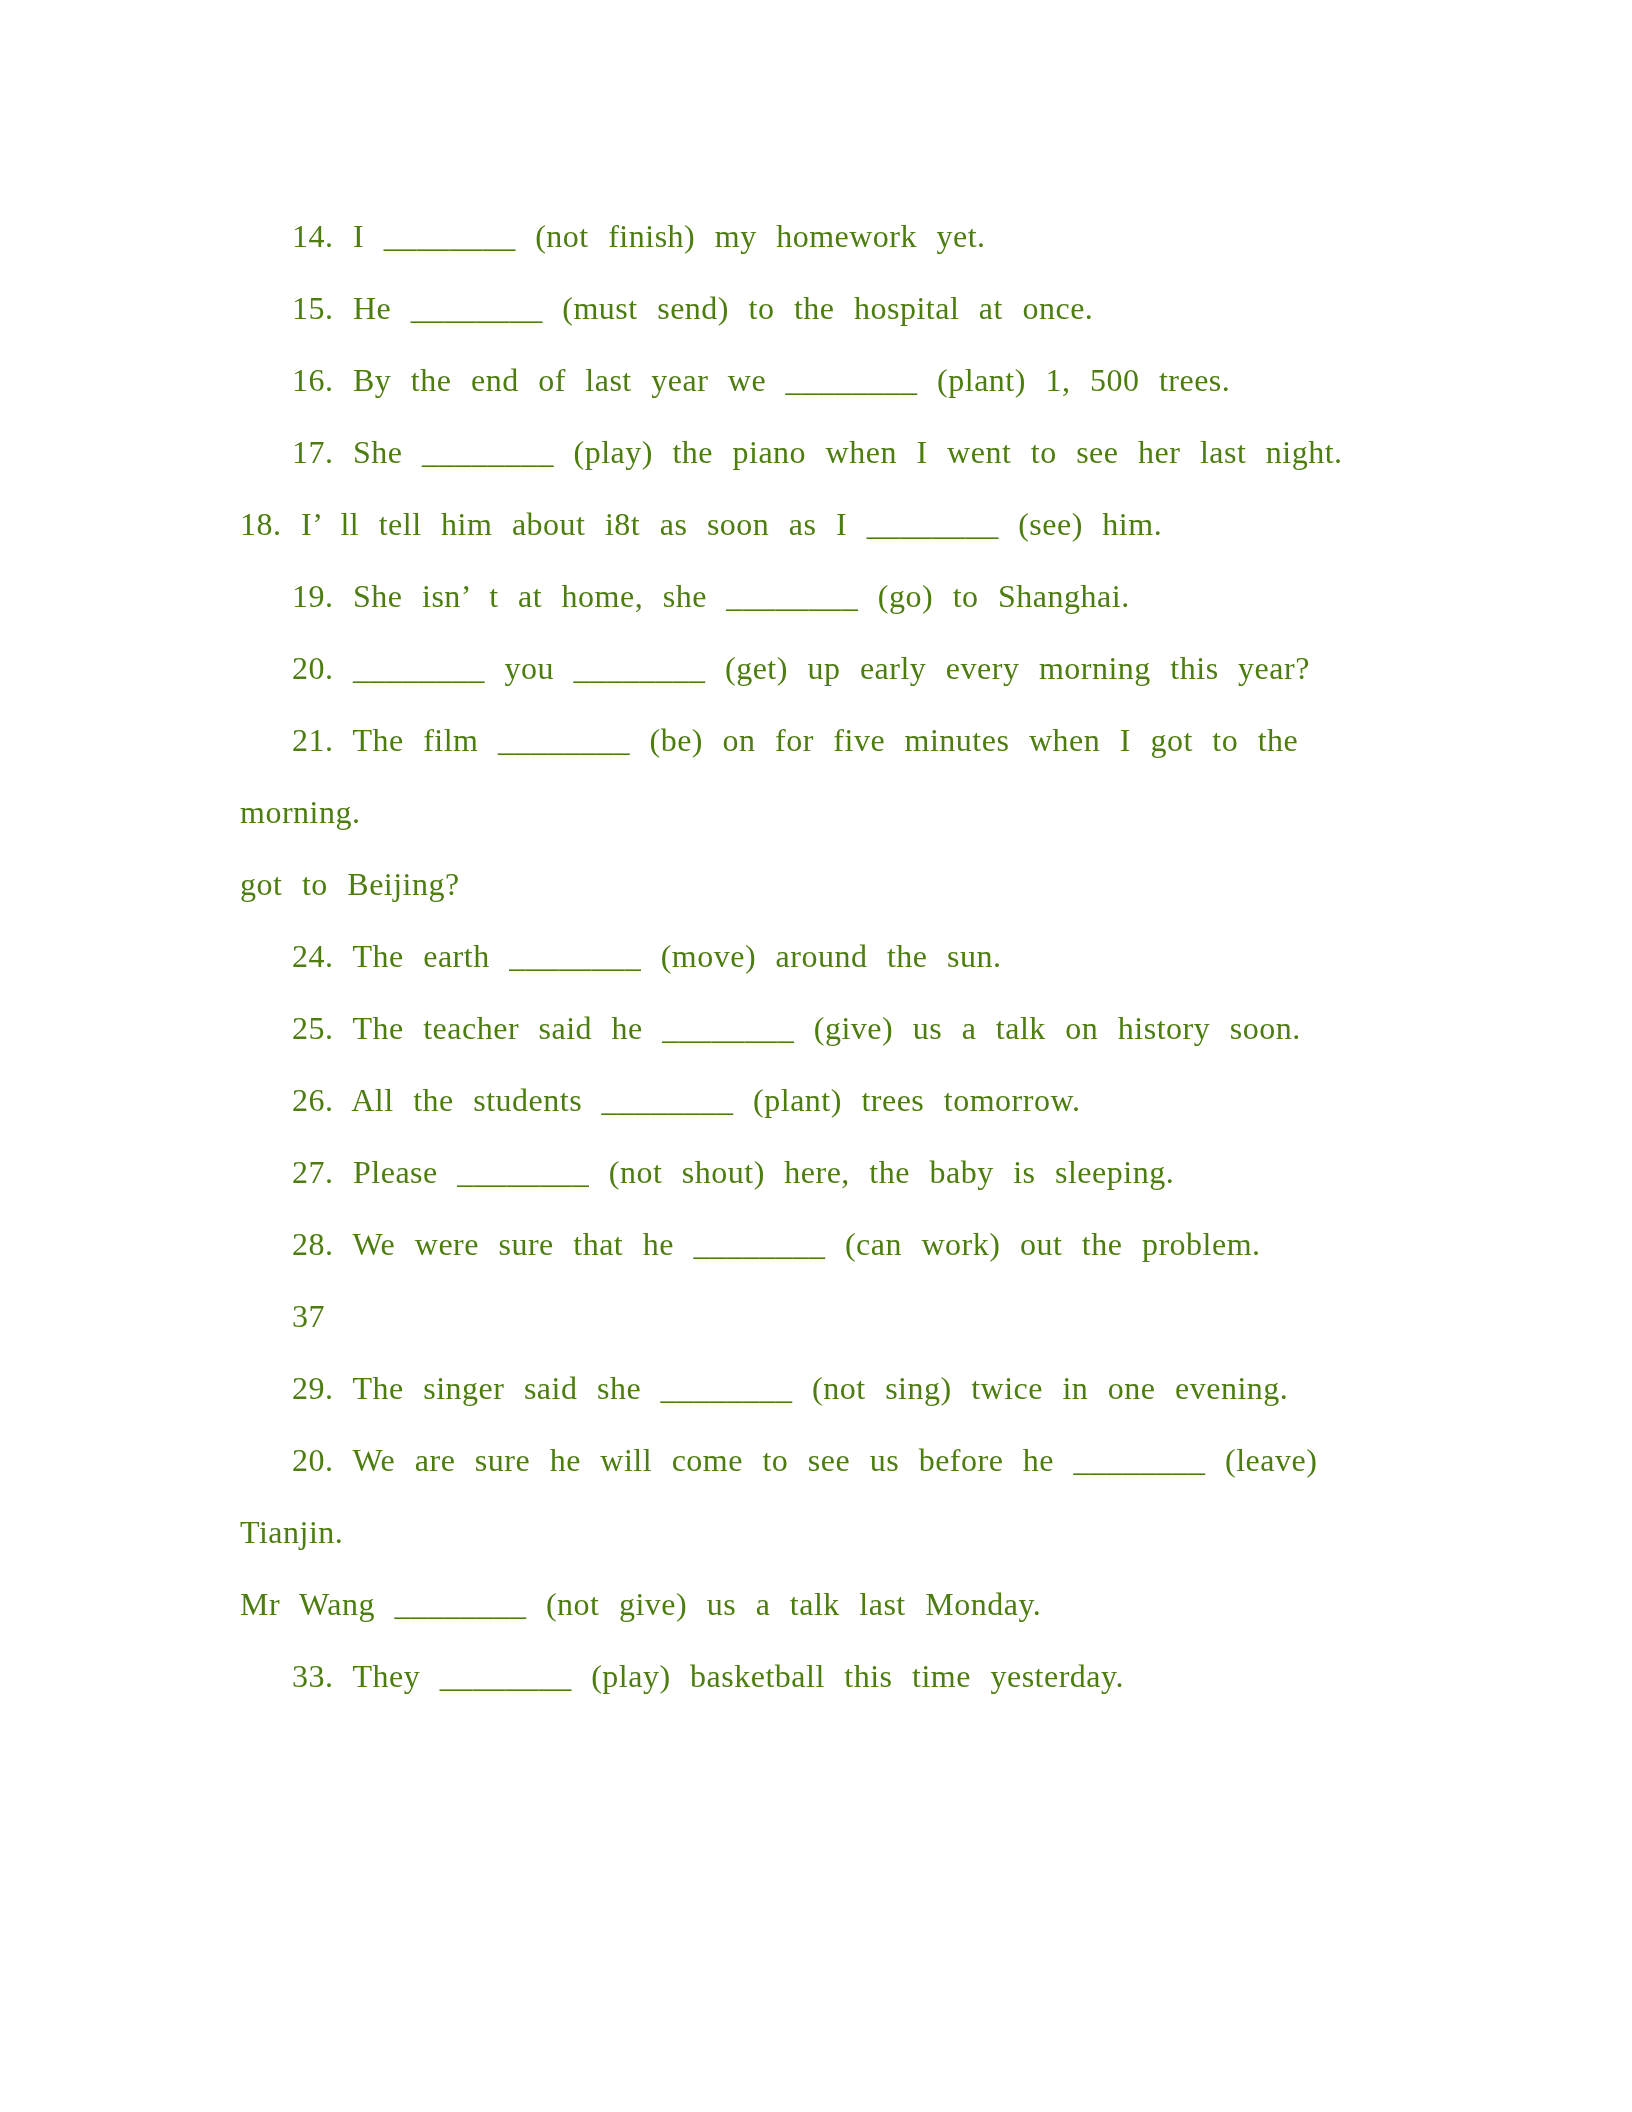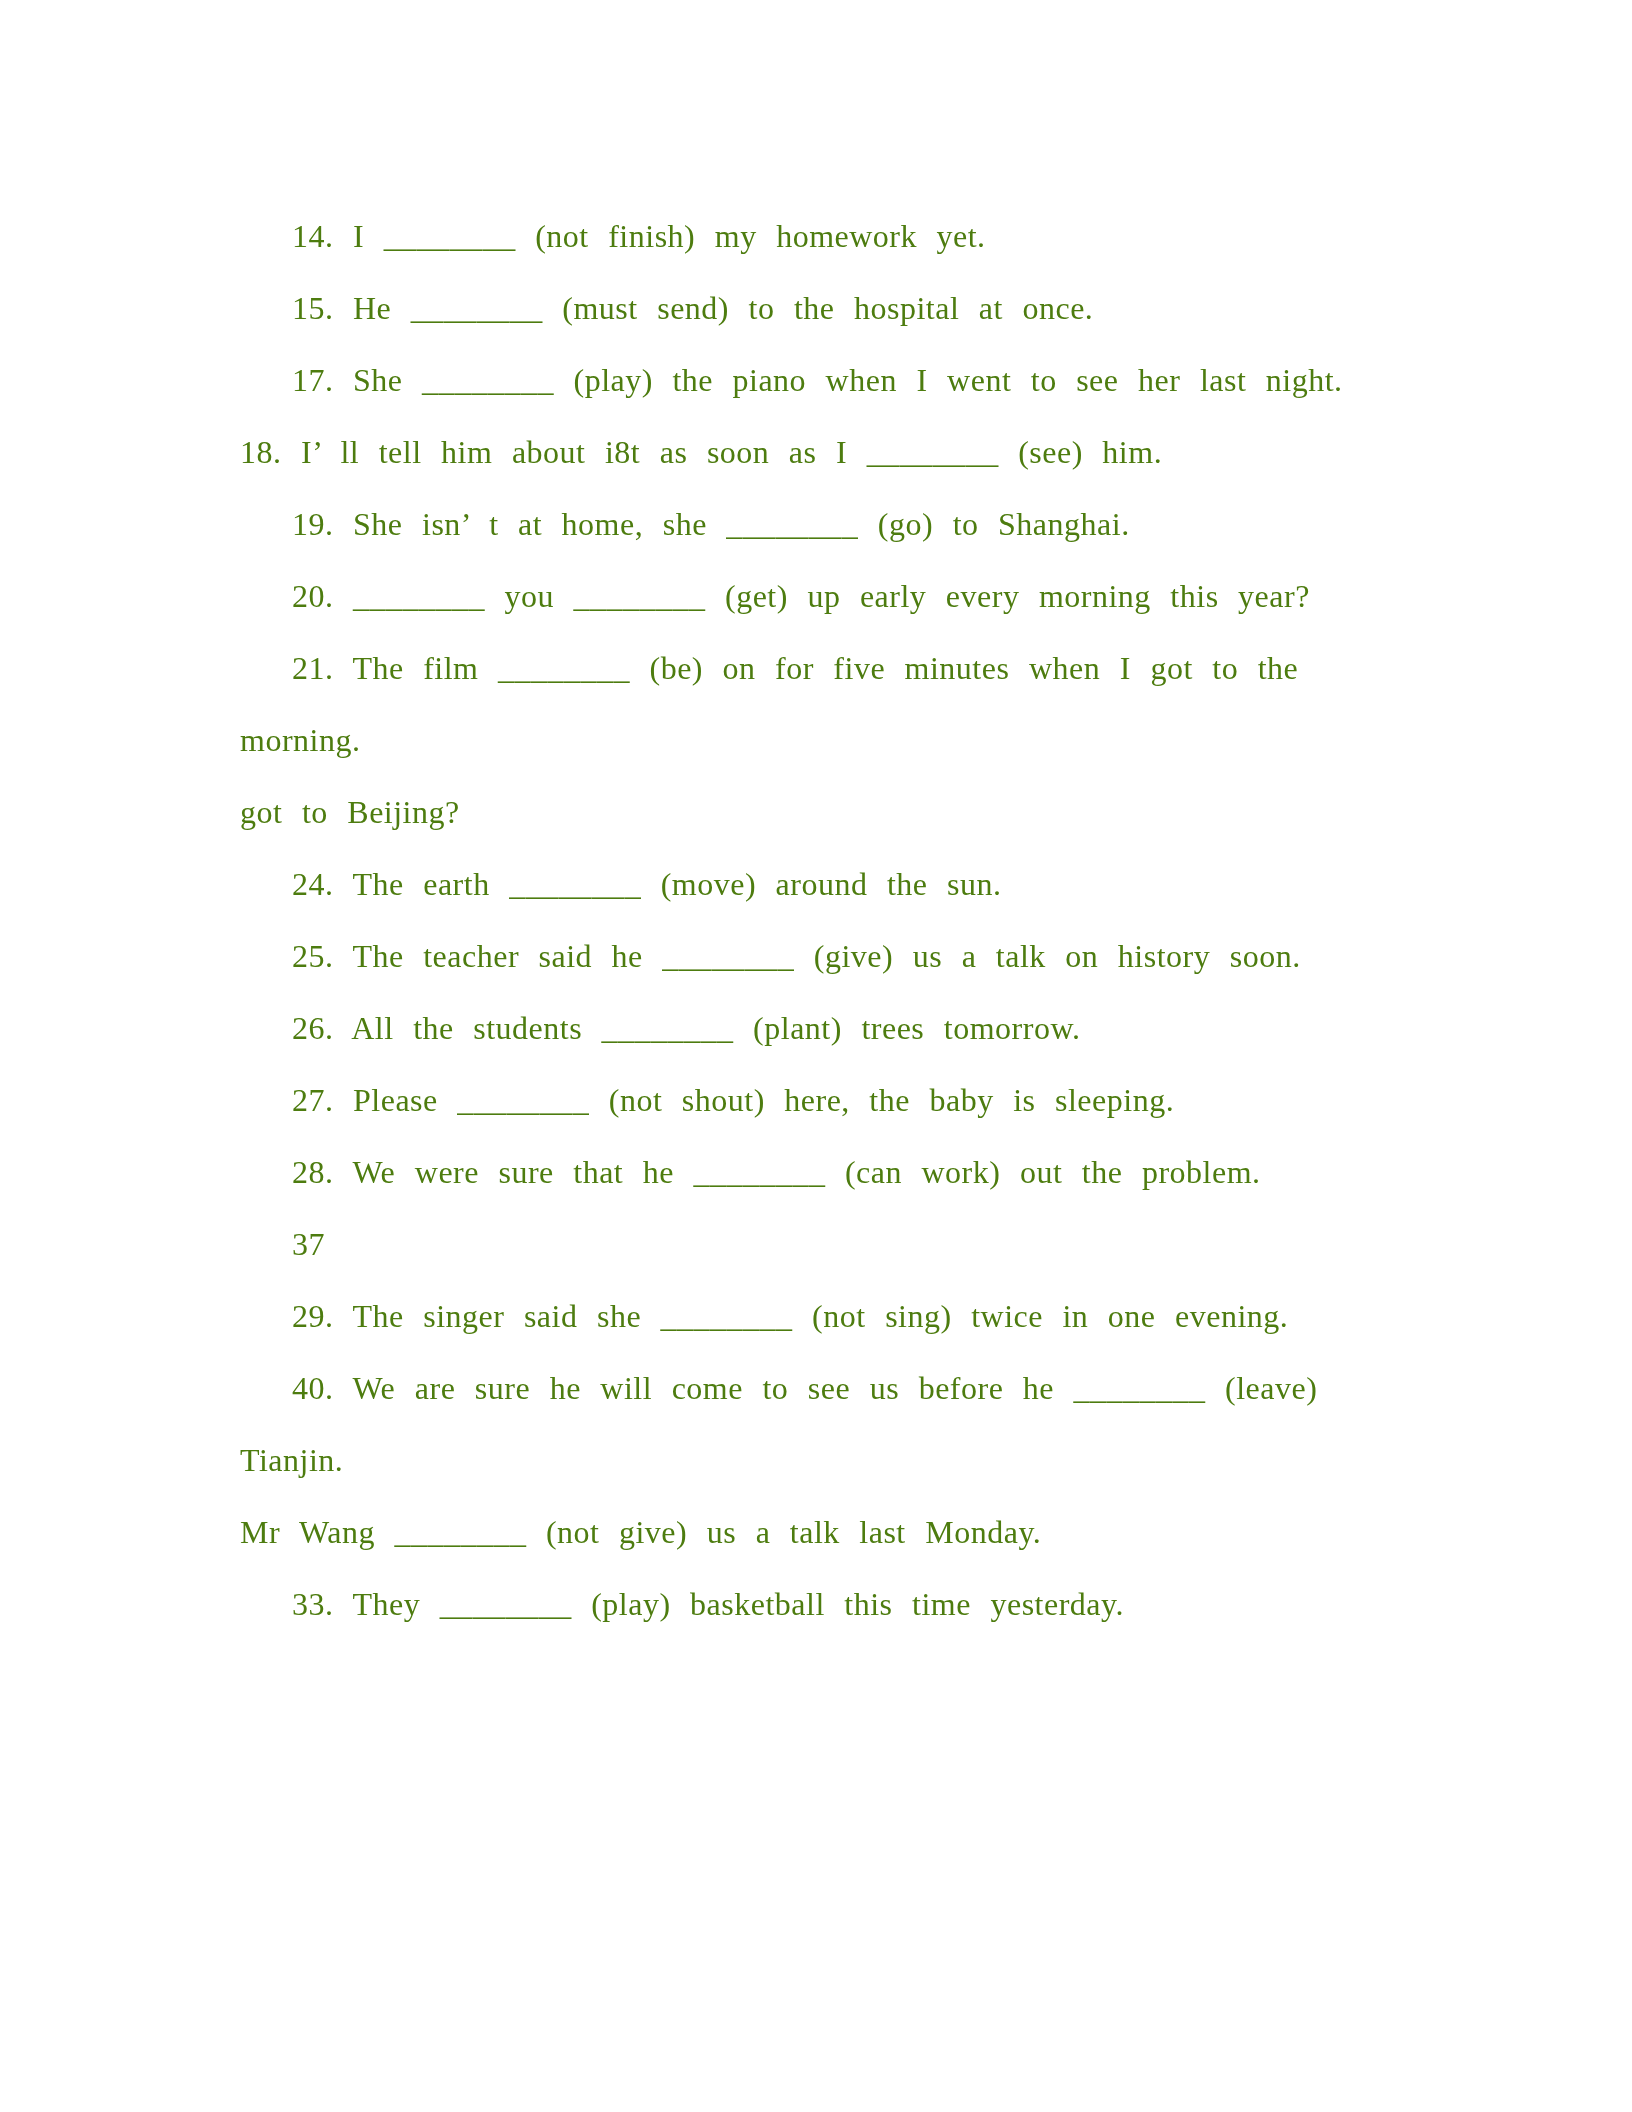--- a/index.html
+++ b/index.html
@@ -48,33 +48,34 @@
     white-space: pre;
   }
 </style>
 </head>
 <body>
 
 <div class="page">
   <div class="content">
     <div class="line indent">14. I ________ (not finish) my homework yet.</div>
     <div class="line indent">15. He ________ (must send) to the hospital at once.</div>
+    <div class="line indent">16. By the end of last year we ________ (plant) 1, 500 trees.</div>
     <div class="line indent">17. She ________ (play) the piano when I went to see her last night.</div>
     <div class="line">18. I’ ll tell him about i8t as soon as I ________ (see) him.</div>
     <div class="line indent">19. She isn’ t at home, she ________ (go) to Shanghai.</div>
     <div class="line indent">20. ________ you ________ (get) up early every morning this year?</div>
     <div class="line indent">21. The film ________ (be) on for five minutes when I got to the</div>
     <div class="line">morning.</div>
     <div class="line">got to Beijing?</div>
     <div class="line indent">24. The earth ________ (move) around the sun.</div>
     <div class="line indent">25. The teacher said he ________ (give) us a talk on history soon.</div>
     <div class="line indent">26. All the students ________ (plant) trees tomorrow.</div>
     <div class="line indent">27. Please ________ (not shout) here, the baby is sleeping.</div>
     <div class="line indent">28. We were sure that he ________ (can work) out the problem.</div>
     <div class="line indent">37</div>
     <div class="line indent">29. The singer said she ________ (not sing) twice in one evening.</div>
-    <div class="line indent">40. We are sure he will come to see us before he ________ (leave)</div>
+    <div class="line indent">20. We are sure he will come to see us before he ________ (leave)</div>
     <div class="line">Tianjin.</div>
     <div class="line">Mr Wang ________ (not give) us a talk last Monday.</div>
     <div class="line indent">33. They ________ (play) basketball this time yesterday.</div>
   </div>
 
 </div>
 
 </body></html>

